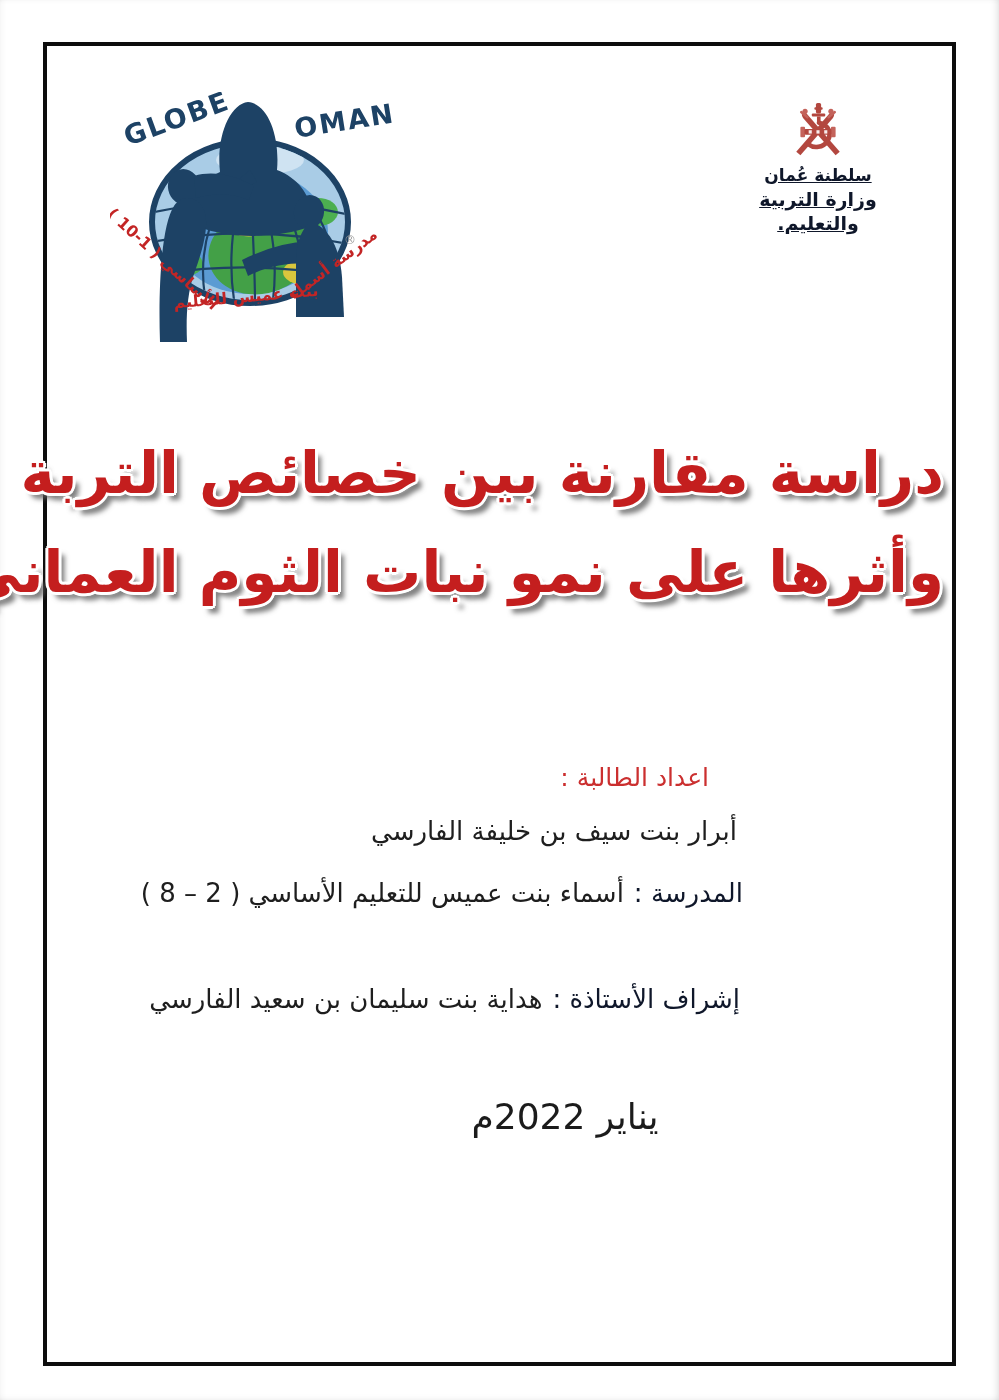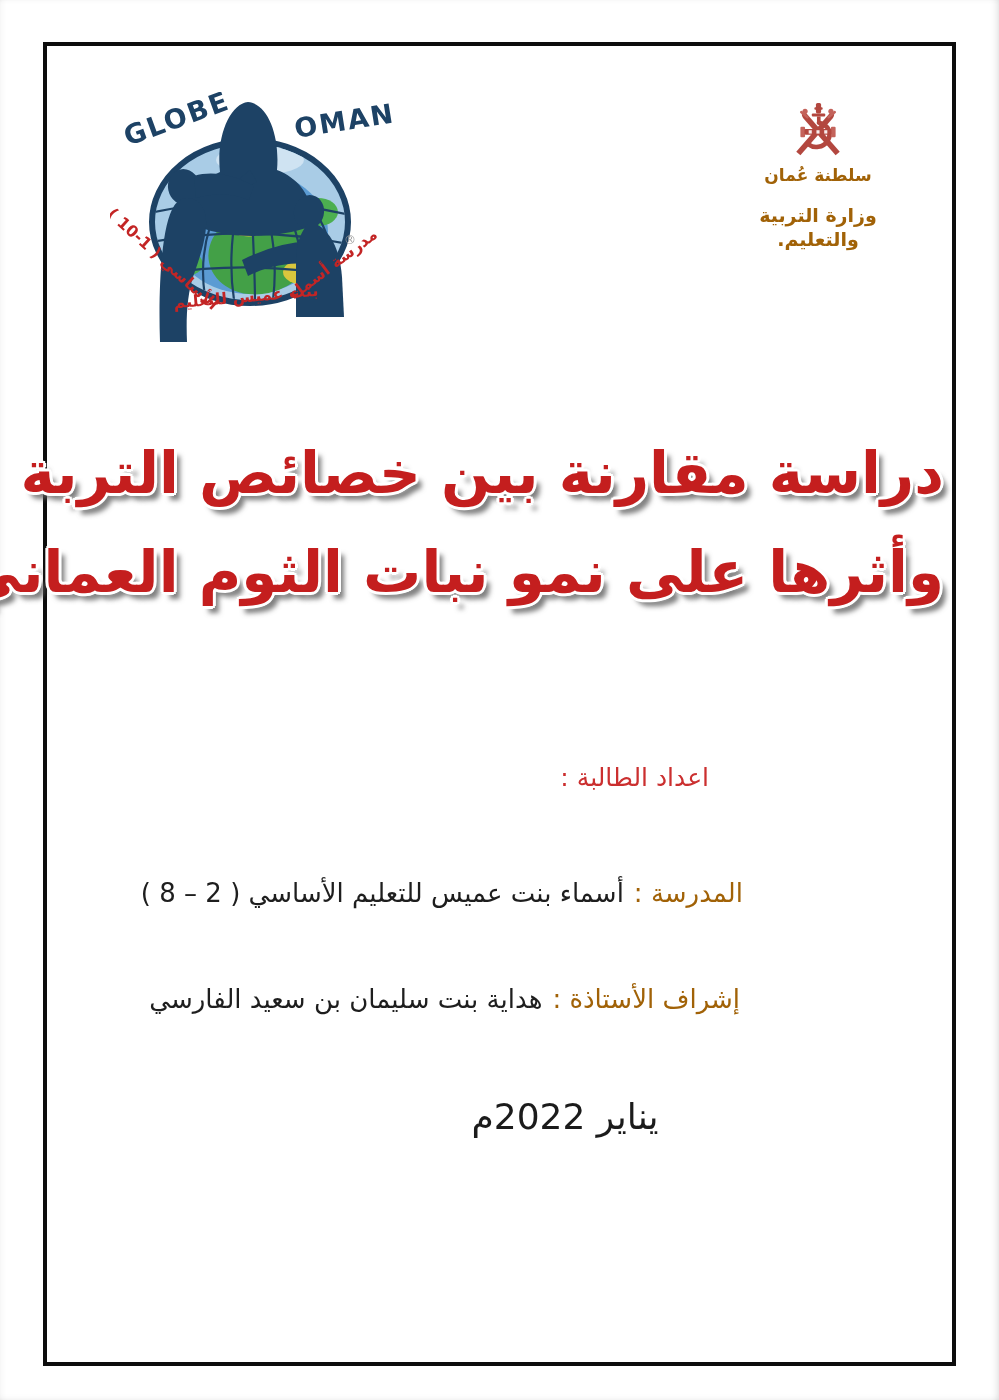--- a/index.html
+++ b/index.html
@@ -18,40 +18,40 @@
   }
   
   .globe-logo { position:absolute; left:110px; top:92px; width:300px; height:250px; }
   .logo-word { font-family:"DejaVu Sans", sans-serif; font-weight:bold; font-size:27px;
                fill:#1d4265; letter-spacing:2px; }
   .arc-text  { font-family:"DejaVu Sans", sans-serif; font-weight:bold; font-size:16px;
                fill:#c32525; direction:rtl; }
   .reg-mark  { font-family:"DejaVu Sans", sans-serif; font-size:12px; fill:#9a9a9a; }
   
   .ministry-logo { position:absolute; left:738px; top:102px; width:160px; text-align:center; }
-  .ministry-name { font-weight:bold; color:#a16207; direction:rtl; line-height:1.25; }
+  .ministry-name { font-weight:bold; color:#0f172a; direction:rtl; line-height:1.25;text-decoration:underline; }
   .ministry-name.m1 { font-size:17px; margin-top:1px; }
-  .ministry-name.m2 { font-size:19px; margin-top:18px; }
+  .ministry-name.m2 { font-size:19px; margin-top:2px; }
   
   .title-block { position:absolute; left:55px; right:55px; top:424px; direction:rtl; }
   .title-line {
     font-size:58px; font-weight:bold; color:#c41e1e; line-height:99px; white-space:nowrap;
     text-shadow:
       -2px -2px 0 #fff, 2px -2px 0 #fff, -2px 2px 0 #fff, 2px 2px 0 #fff,
       -3px 0 0 #fff, 3px 0 0 #fff, 0 3px 0 #fff, 0 -3px 0 #fff,
       6px 7px 5px rgba(95,95,95,.8);
   }
   
   .info-text { position:absolute; direction:rtl; white-space:nowrap;
                font-size:26px; color:#1e1e1e; }
   .prepared  { top:763px; right:290px; color:#cb2f2f; font-size:25px; }
   .name-line { top:816px; right:262px; }
   .school-line { top:878px; right:256px; }
   .supervisor-line { top:940px; right:259px;margin-top:44px; }
-  .red-label { color:#a16207; margin-left:10px; }
+  .red-label { color:#0f172a; margin-left:10px; }
   
   .date-line { position:absolute; top:1096px; left:455px; width:220px; text-align:center;
                direction:rtl; font-size:36px; color:#1b1b1b; }
 </style>
 </head>
 <body>
 
 <div class="page">
   <div class="frame"></div>
 
@@ -133,20 +133,21 @@
     <div class="ministry-name m1">سلطنة عُمان</div>
     <div class="ministry-name m2">وزارة التربية والتعليم.</div>
   </div>
 
   <div class="title-block">
     <div class="title-line">دراسة مقارنة بين خصائص التربة</div>
     <div class="title-line">وأثرها على نمو نبات الثوم العماني.</div>
   </div>
 
   <div class="info-text prepared">اعداد الطالبة :</div>
+  <div class="info-text name-line">أبرار بنت سيف بن خليفة الفارسي</div>
   <div class="info-text school-line">
     <span class="red-label">المدرسة :</span><span>أسماء بنت عميس للتعليم الأساسي ( 2 – 8 )</span>
   </div>
   <div class="info-text supervisor-line">
     <span class="red-label">إشراف الأستاذة :</span><span>هداية بنت سليمان بن سعيد الفارسي</span>
   </div>
 
   <div class="date-line">يناير 2022م</div>
 </div>
 

